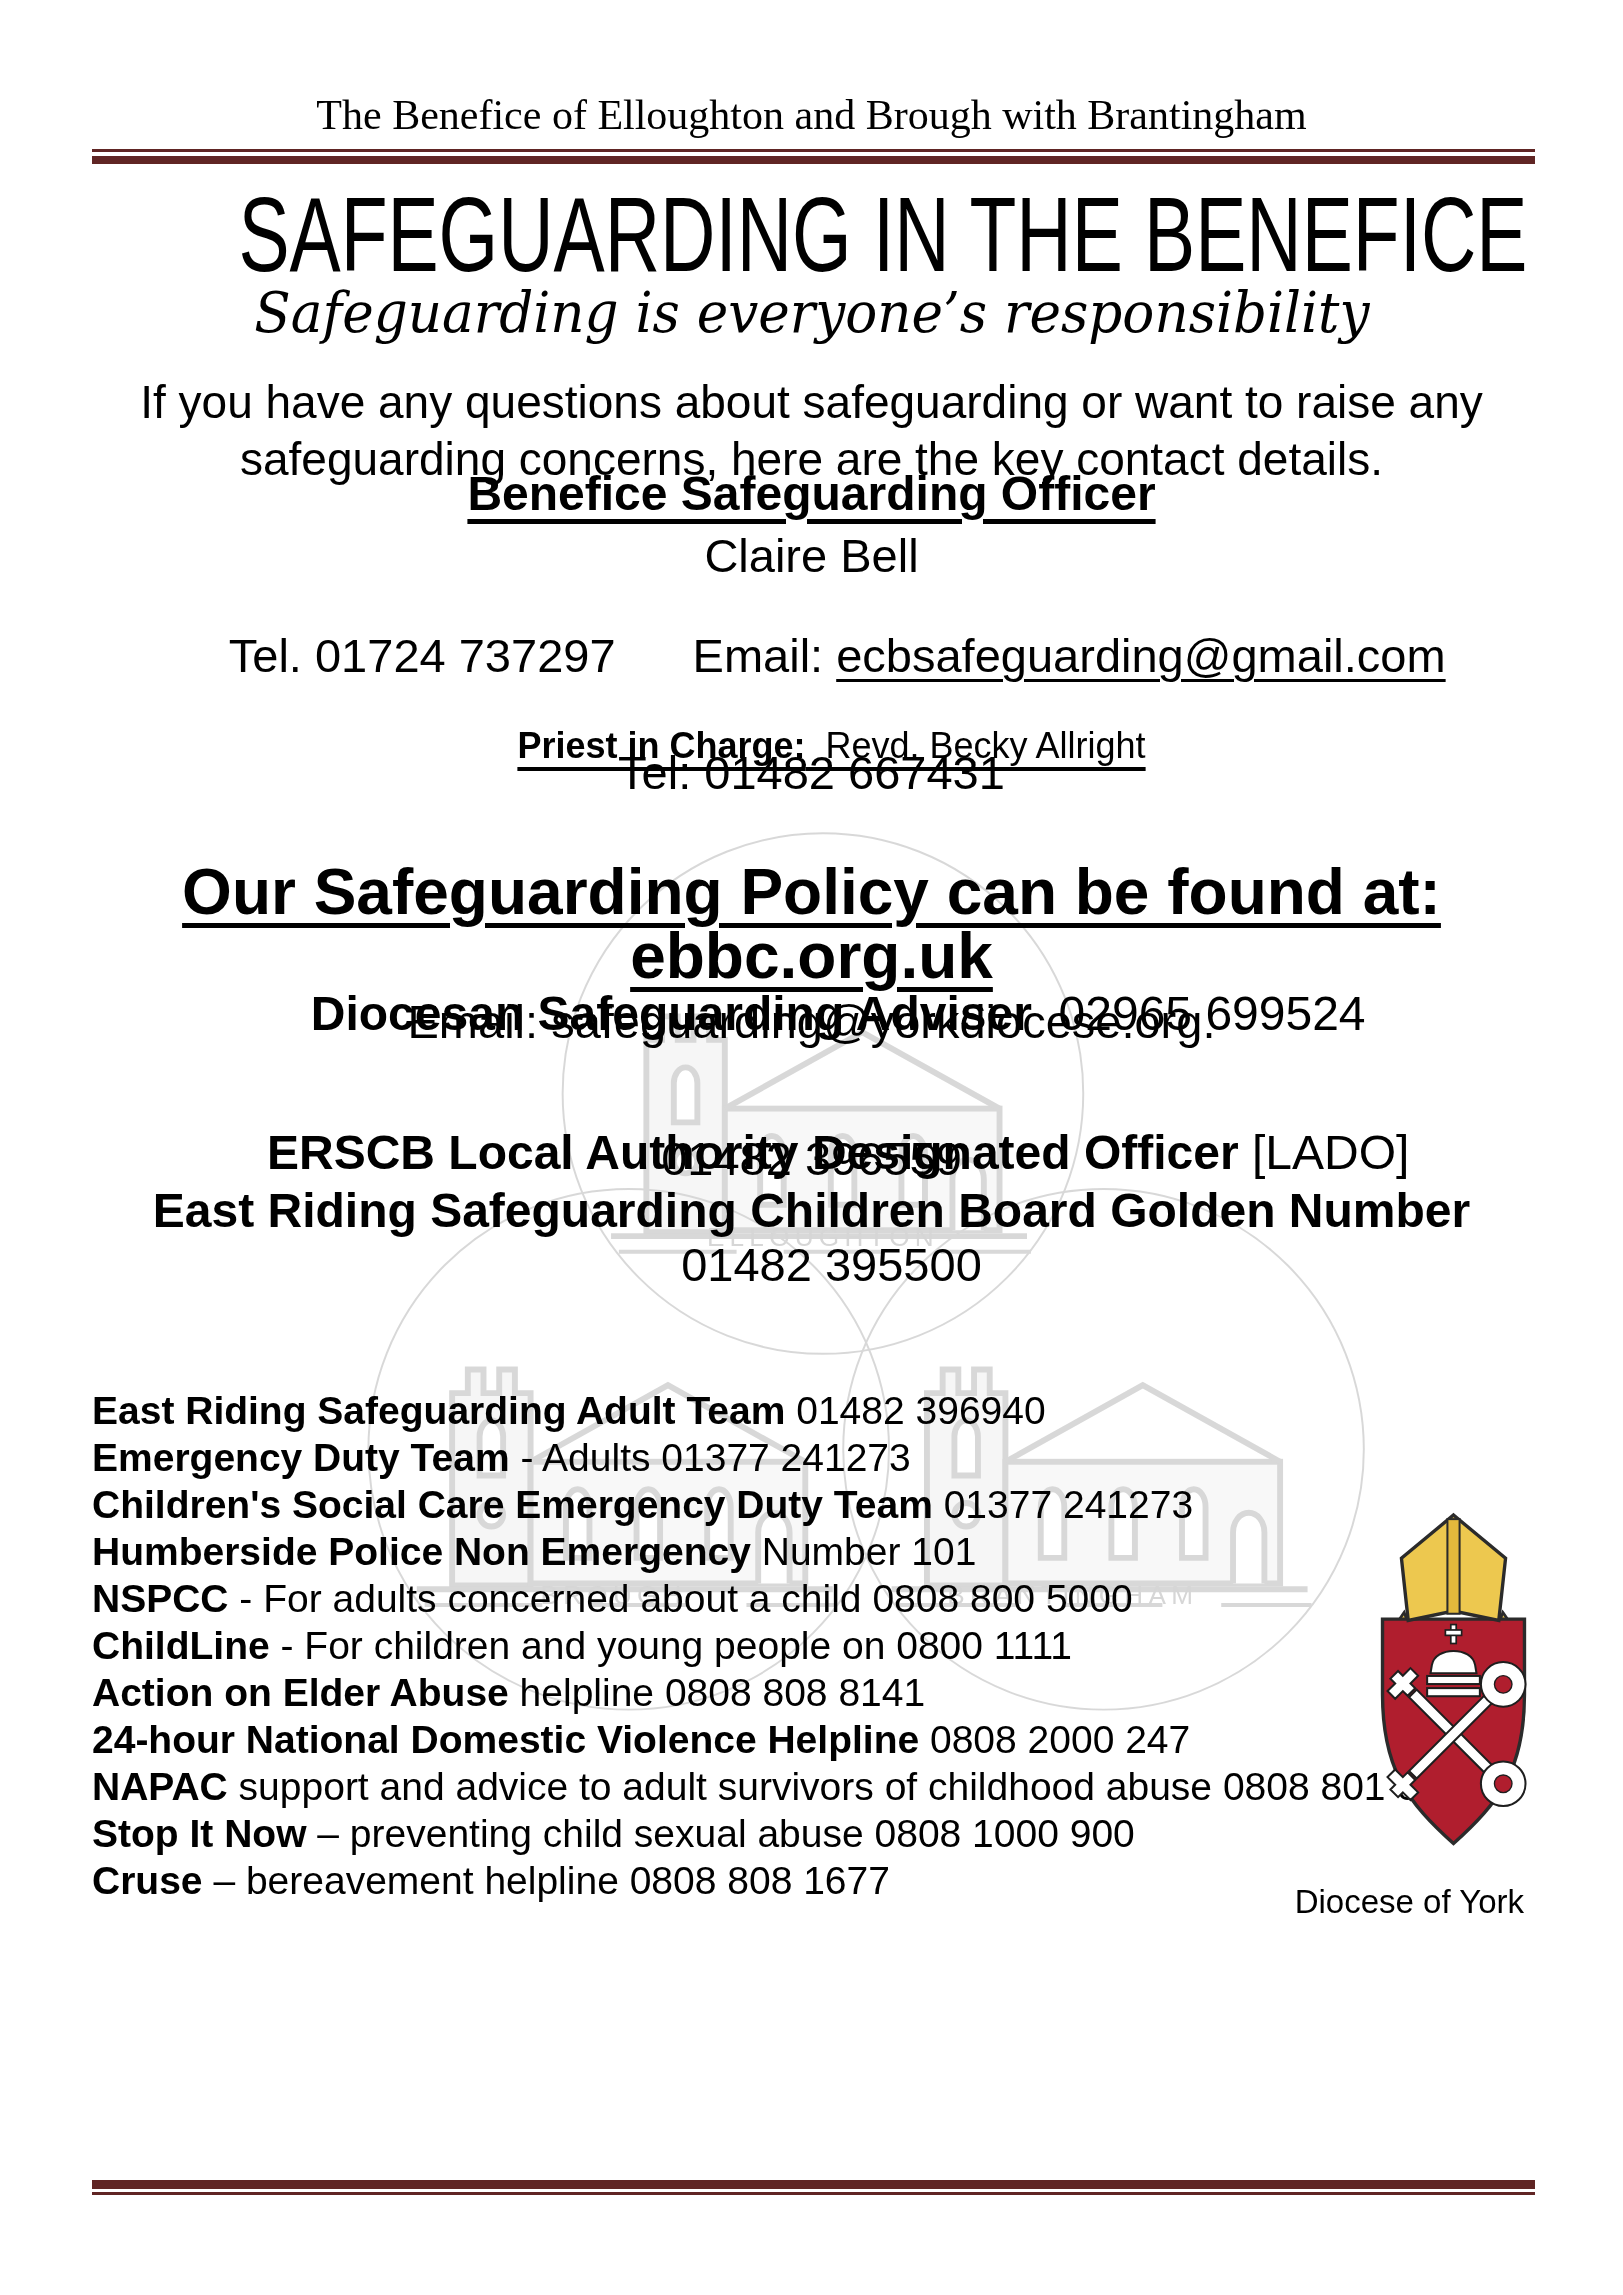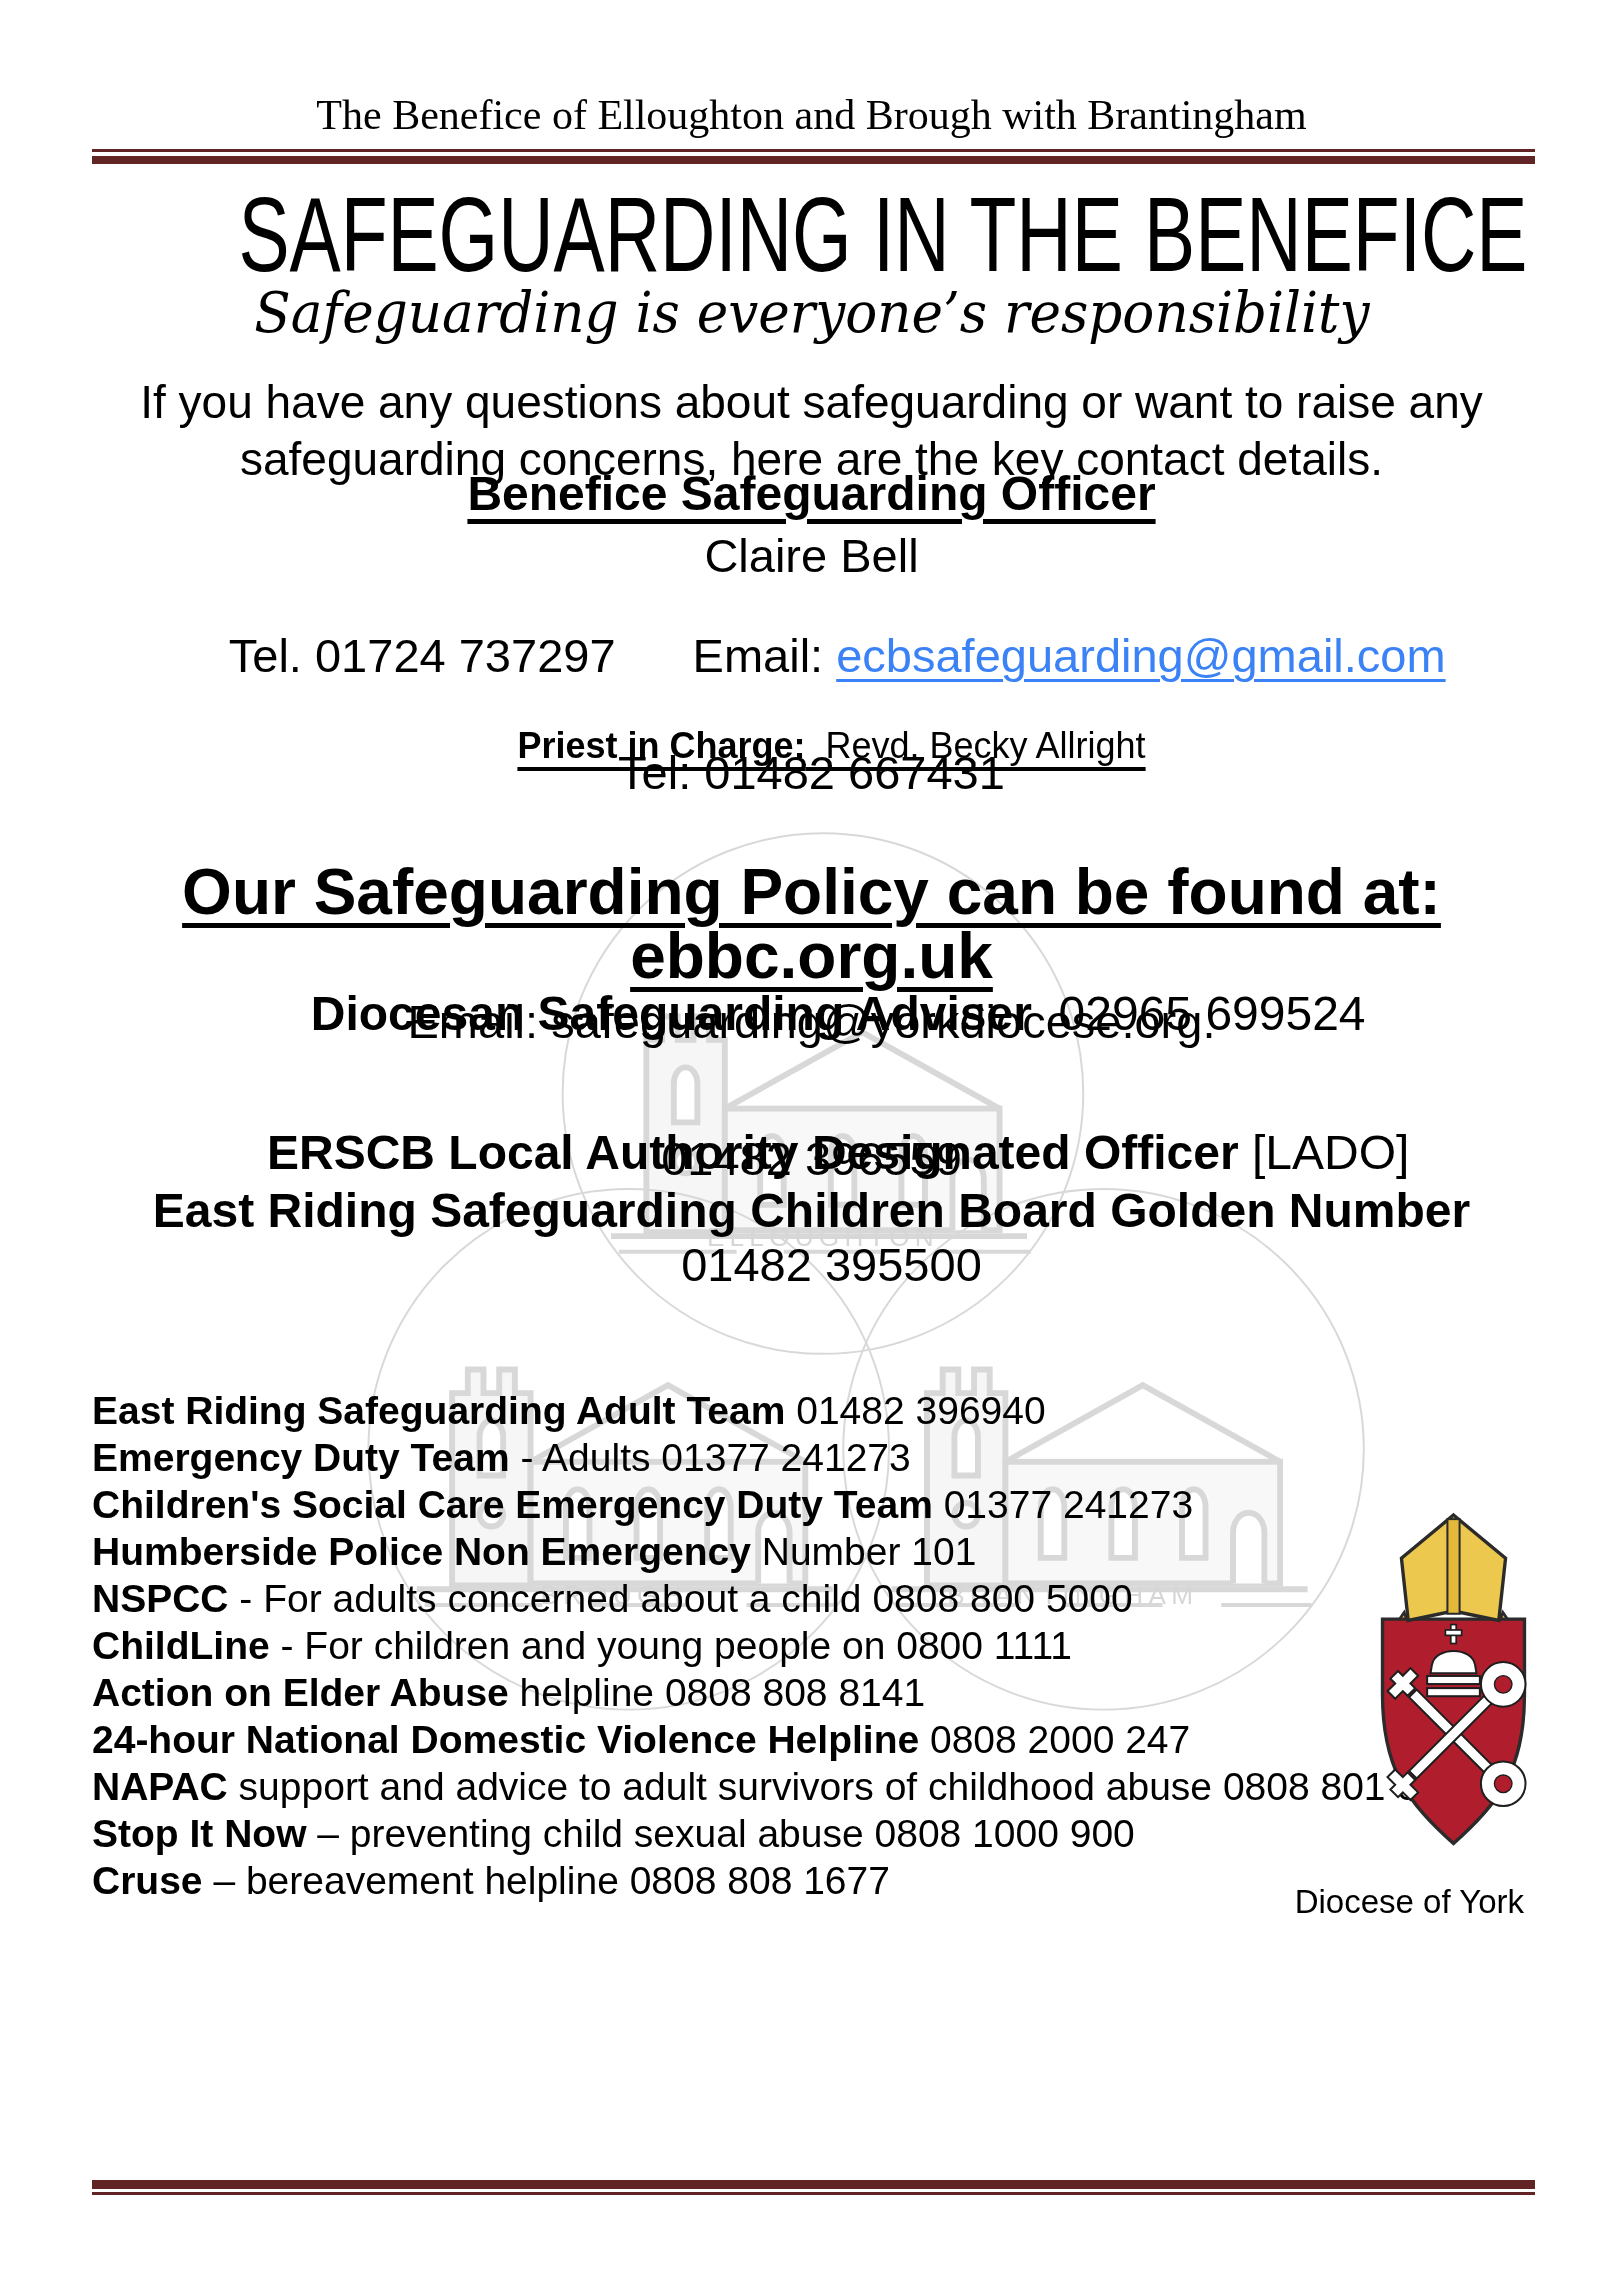--- a/index.html
+++ b/index.html
@@ -48,21 +48,21 @@
   }
   .tagline .squeeze{display:inline-block;transform:scaleX(0.95);transform-origin:50% 50%;white-space:nowrap;}
   .intro{top:374px;font-size:46px;line-height:57px;}
   .officer-heading{
     top:470px;font-size:48px;font-weight:bold;
     text-decoration:underline;text-decoration-thickness:4.6px;text-underline-offset:9.2px;
   }
   .officer-name{top:532px;font-size:47px;}
   .tel-email{top:585px;font-size:47px;white-space:pre;}
   .tel-gap{display:inline-block;width:77px;}
-  a.email-link{color:#3b82f6;text-decoration:underline;text-decoration-thickness:3.3px;text-underline-offset:6.5px;text-align:center;}
+  a.email-link{color:#000000;text-decoration:underline;text-decoration-thickness:3.3px;text-underline-offset:6.5px;text-align:center;}
   .priest-line{top:692px;font-size:36px;white-space:pre;}
   .priest-line .underline{
     text-decoration:underline;text-decoration-thickness:3.9px;text-underline-offset:9.2px;
   }
   .bold{font-weight:bold;}
   .priest-tel{top:749px;font-size:47px;}
   .policy-line{
     top:832px;font-size:64px;font-weight:bold;
     text-decoration:underline;text-decoration-thickness:4.6px;text-underline-offset:9.2px;margin-top:28px;
   }

